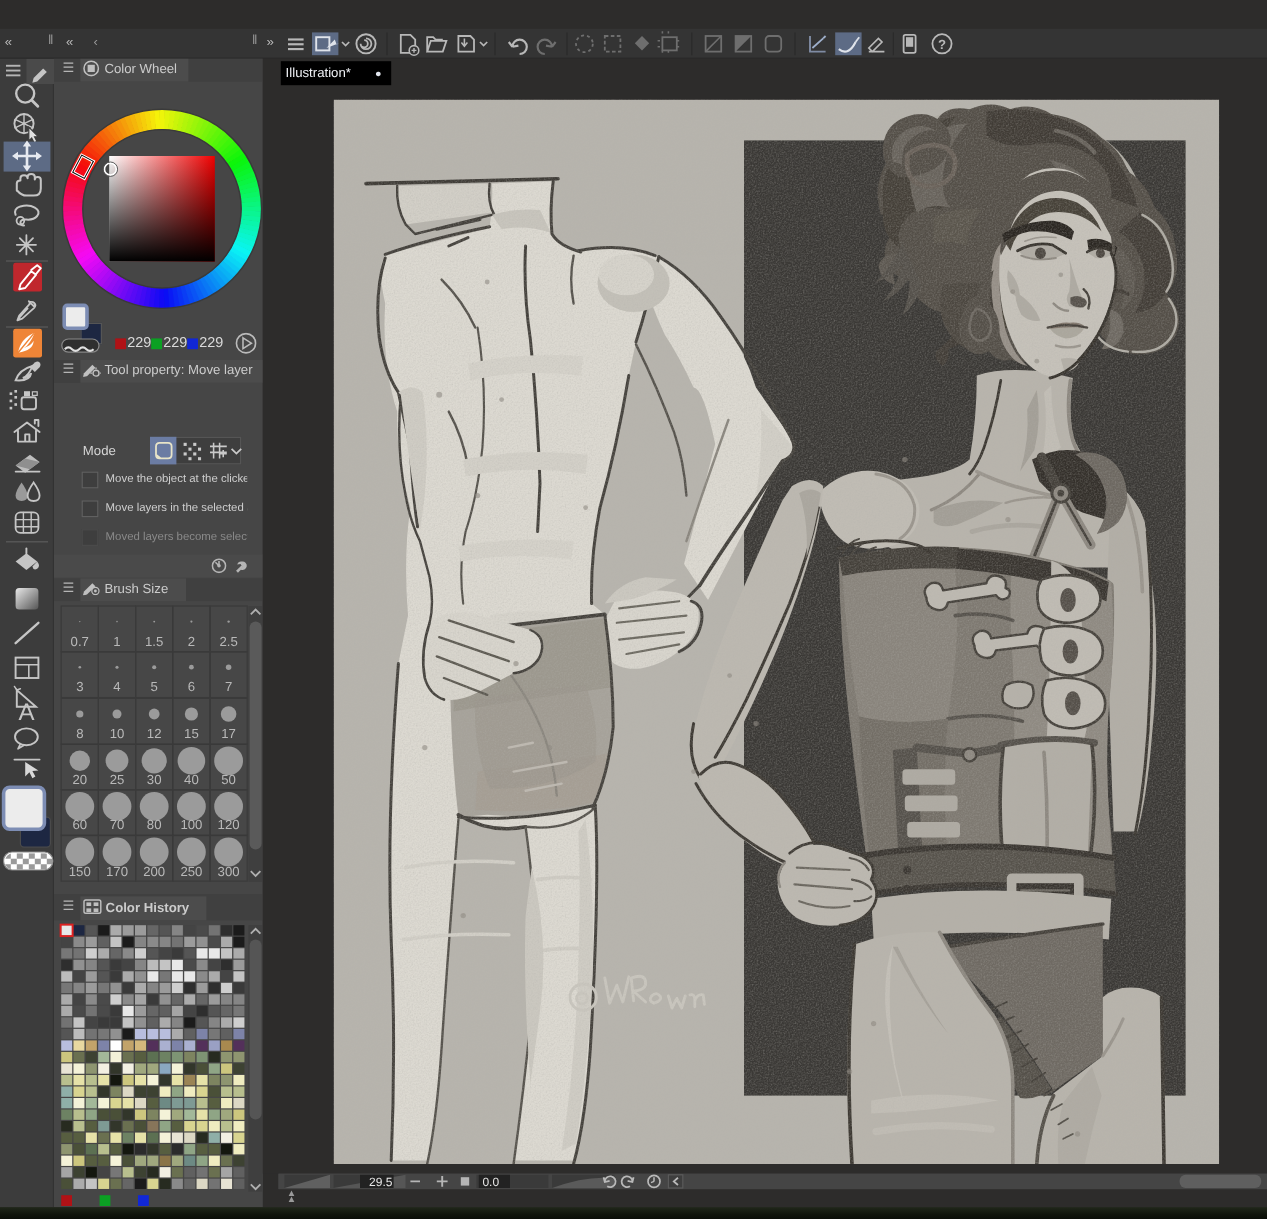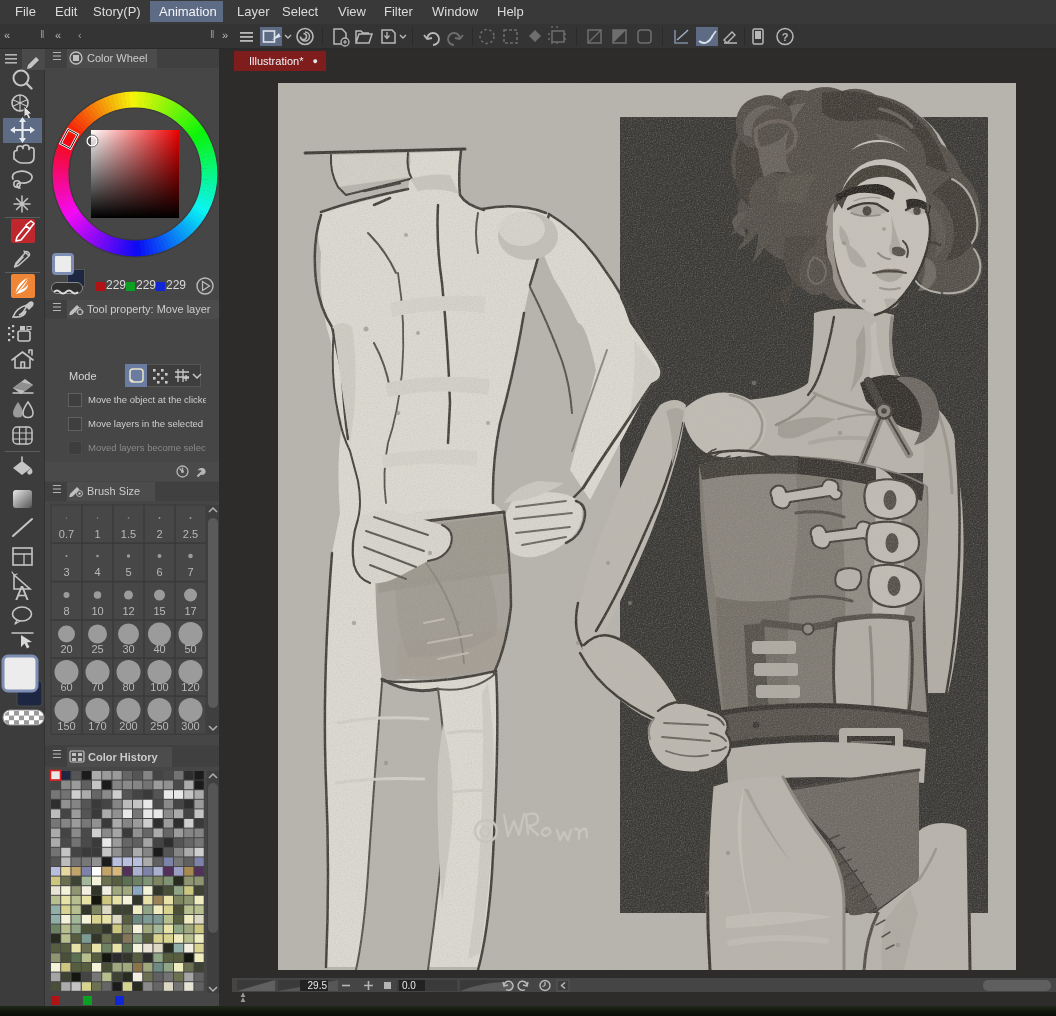--- a/index.html
+++ b/index.html
@@ -17,42 +17,29 @@
   #toolcol{left:0;top:49px;width:45px;height:957px;background:#3c3c3c;
     border-right:1px solid #323232;}
   
   #panels{left:45px;top:49px;width:174px;height:957px;background:#464646;}
   .phead{position:absolute;left:0;width:174px;height:19px;background:#404040;}
   .ptab{position:absolute;top:0;height:19px;background:#4c4c4c;color:#cccccc;
     font-size:11px;line-height:19px;}
   .burger{position:absolute;left:7px;width:13px;color:#b5b5b5;font-size:11px;top:1px;}
   
   #canvasarea{left:219px;top:49px;width:837px;height:929px;background:#2d2c2b;}
-  #doctab{position:absolute;left:15px;top:2px;width:92px;height:20px;background:#7f1d1d;
-    color:#f0f2f6;font-size:11px;line-height:20px;padding-left:15px;}
+  #doctab{position:absolute;left:15px;top:2px;width:92px;height:20px;background:#000000;
+    color:#f0f2f6;font-size:11px;line-height:20px;padding-left:4px;}
   #statusbar{left:232px;top:978px;width:824px;height:13px;background:#454545;text-decoration:underline;}
   #greenbar{left:0;top:1006px;width:1056px;height:10px;
     background:linear-gradient(180deg,#20271a 0%,#10150c 60%,#0a0d08 100%);}
 </style></head>
 <body>
 <div id="app">
 
-  <div id="menubar" class="abs">
-    <span class="mi" style="left:15px;">File</span>
-    <span class="mi" style="left:55px;">Edit</span>
-    <span class="mi" style="left:93px;">Story(P)</span>
-    <span class="abs" style="left:150px;top:1px;width:73px;height:21px;background:#5d6b85;"></span>
-    <span class="mi" style="left:159px;color:#f2f4f8;">Animation</span>
-    <span class="mi" style="left:237px;">Layer</span>
-    <span class="mi" style="left:282px;">Select</span>
-    <span class="mi" style="left:338px;">View</span>
-    <span class="mi" style="left:384px;">Filter</span>
-    <span class="mi" style="left:432px;">Window</span>
-    <span class="mi" style="left:497px;">Help</span>
-  </div>
 
   <div id="toolbar2" class="abs">
     <span class="abs" style="left:4px;top:5px;color:#bbb;font-size:11px;">«</span>
 <span class="abs" style="left:40px;top:4px;color:#9a9a9a;font-size:11px;">‖</span>
 <span class="abs" style="left:55px;top:5px;color:#bbb;font-size:11px;">«</span>
 <span class="abs" style="left:78px;top:5px;color:#999;font-size:11px;">‹</span>
 <span class="abs" style="left:210px;top:4px;color:#9a9a9a;font-size:11px;">‖</span>
 <span class="abs" style="left:222px;top:5px;color:#bbb;font-size:11px;">»</span>
 <svg class="abs" style="left:232px;top:0px;" width="600" height="25" viewBox="0 0 600 25">
         <rect x="8" y="8" width="13" height="1.8" fill="#b8b8b8"></rect>

